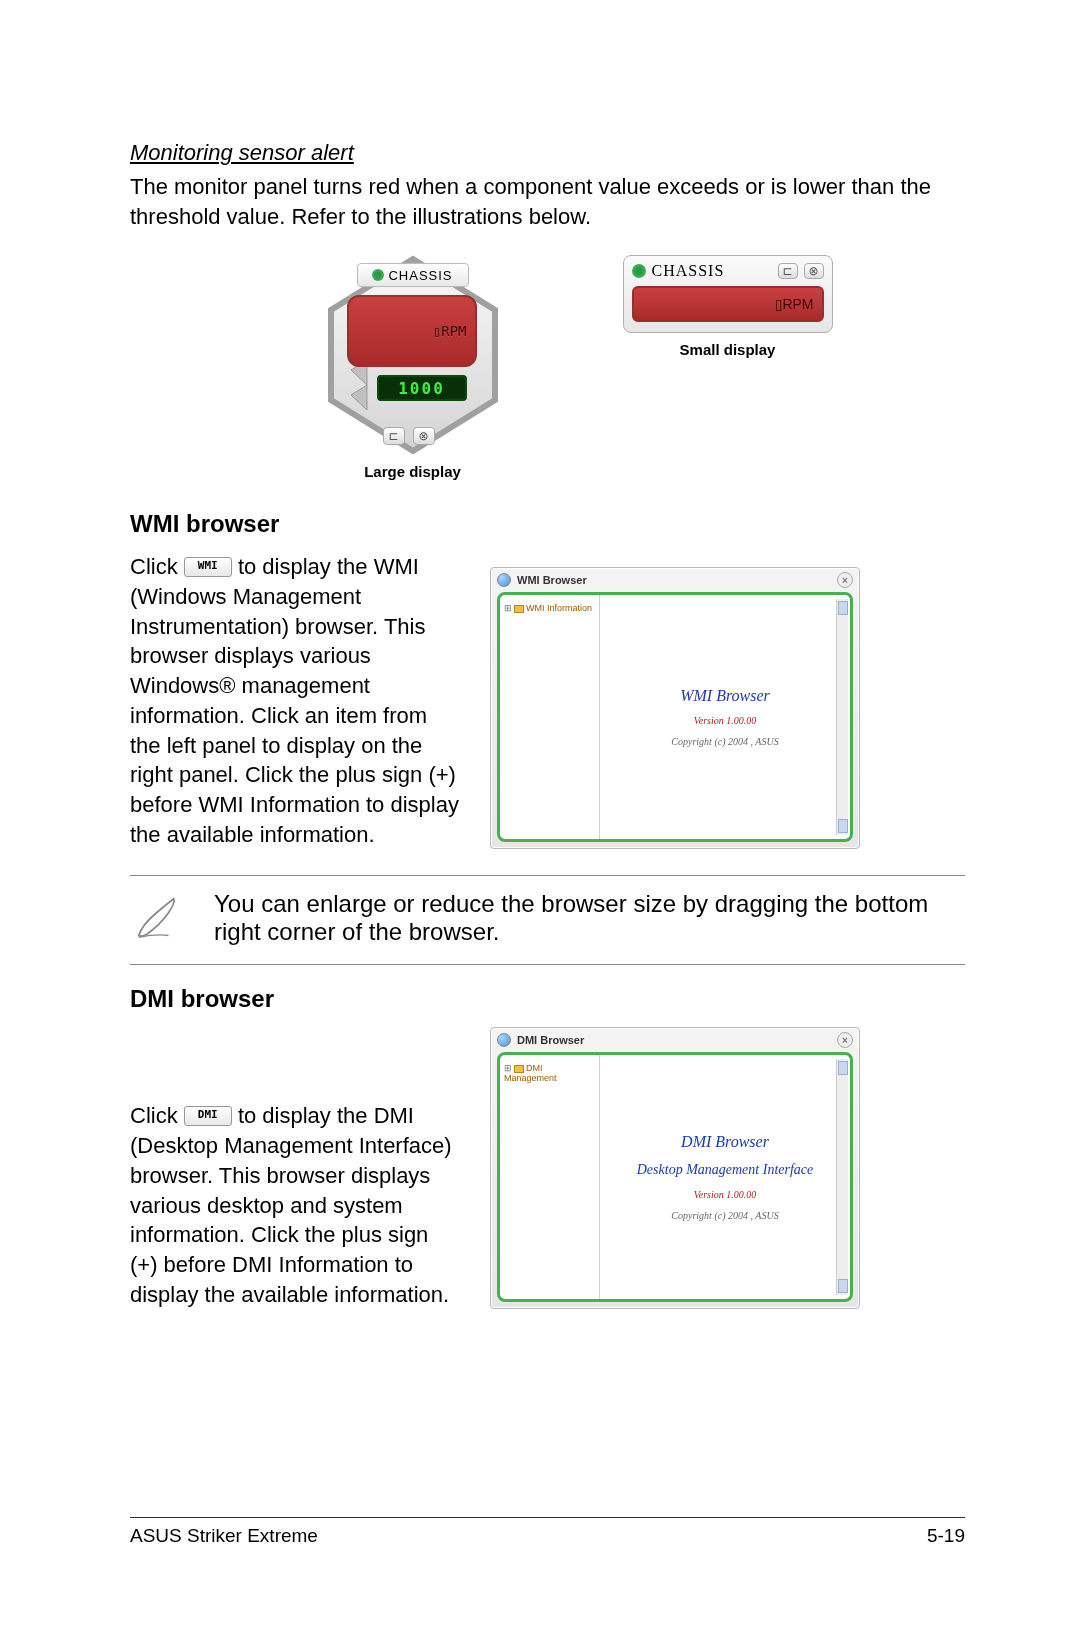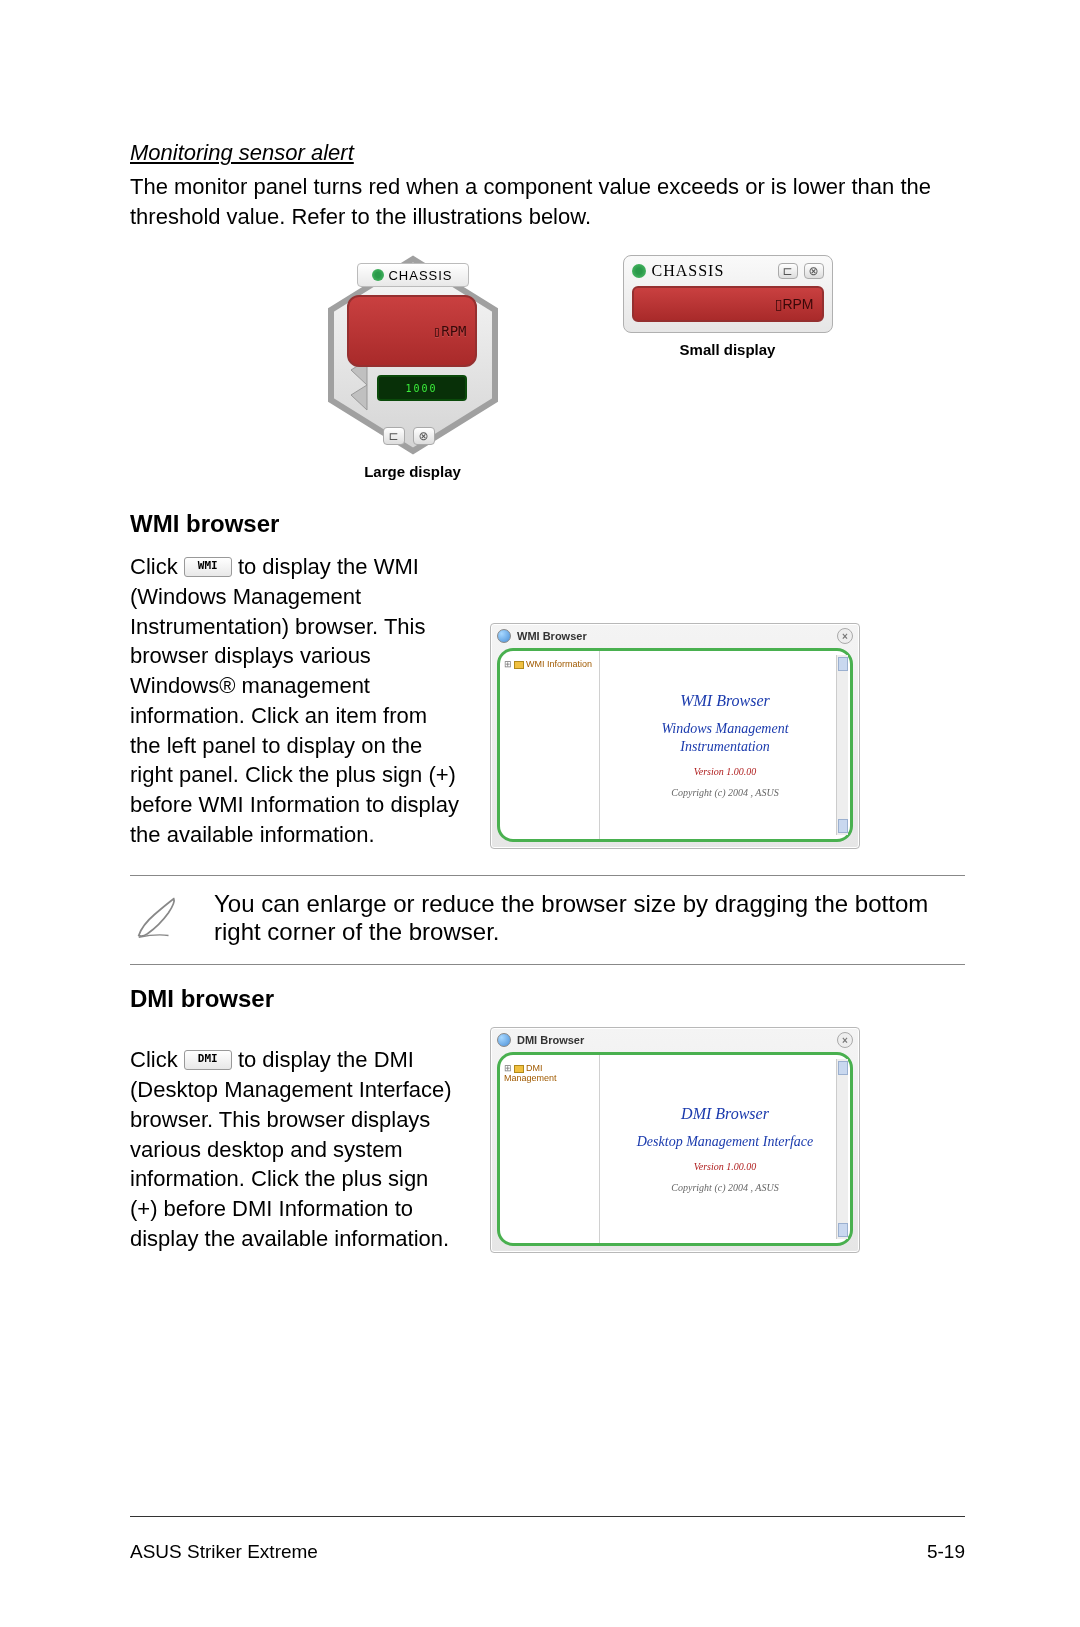--- a/index.html
+++ b/index.html
@@ -59,22 +59,22 @@
     border: 2px solid #953030; border-radius: 12px;
     display: flex; align-items: center; justify-content: flex-end;
     color: #5a1010; font-family: monospace; font-size: 14px; padding-right: 8px;
   }
   .hex-main-lcd .rpm-label{
     color:#3a0808; font-size:14px; text-shadow:0 1px 0 rgba(255,255,255,.15);
   }
   .hex-green-lcd {
     position: absolute; top: 120px; left: 54px; width: 90px; height: 26px;
     background: #083008; border: 2px solid #0a4a0a; border-radius: 4px;
-    color: #3cf03c; font-family: monospace; font-size: 10px; letter-spacing: 2px;
-    display: flex; align-items: center; justify-content: center;
+    color: #3cf03c; font-family: monospace; font-size: 16px; letter-spacing: 2px;
+    display: flex; align-items: center; justify-content: center; font-weight: bold;
   }
   .hex-btns {
     position: absolute; bottom: 10px; left: 60px; display: flex; gap: 8px;
   }
   .mini-btn {
     width: 22px; height: 18px; background: linear-gradient(#fff,#ddd);
     border: 1px solid #aaa; border-radius: 4px;
     display: flex; align-items: center; justify-content: center;
     font-size: 12px; color: #555;
   }
@@ -127,22 +127,22 @@
     font-size: 11px; font-weight: bold; color: #333;
   }
   .bw-titlebar .globe-icon {
     width: 14px; height: 14px; border-radius: 50%;
     background: radial-gradient(circle at 30% 30%,#a8d8ff,#4a90d8);
     border: 1px solid #888;
   }
   .bw-titlebar .spacer { flex: 1; }
   .bw-close { width: 16px; height: 16px; border: 1px solid #aaa; border-radius: 50%; background: #eee; font-size:10px; display:flex;align-items:center;justify-content:center;color:#777;}
   .bw-body {
-    margin: 0 6px 6px 6px; height: 194px;
-    background: #fff; border: 3px solid #49b04f; border-radius: 16px;
+    margin: 0 6px 6px 6px; height: 250px;
+    background: #fff; border: 3px solid #49b04f; border-radius: 8px;
     display: flex; position: relative;
   }
   .bw-left {
     width: 100px; border-right: 1px solid #d0d0d0; padding: 8px 4px;
     font-size: 9px; color: #a05a00;
   }
   .bw-left .tree-item::before { content: "⊞ "; color: #777; }
   .bw-left .folder-icon {
     display:inline-block; width:10px; height:8px; background:#f0c040; border:1px solid #b0891a; margin-right:2px; vertical-align:middle;
   }
@@ -163,22 +163,22 @@
 
   .note-block {
     display: flex; gap: 28px; margin: 26px 0 20px 0; align-items:flex-start;
     border-top: 1px solid #888; padding-top: 14px;
     border-bottom: 1px solid #888; padding-bottom: 14px;
   }
   .pen-icon svg { width: 56px; height: 56px; }
   .note-text { flex: 1; font-size: 24px; }
 
   .footer {
-    position: absolute; bottom: 64px; left: 130px; right: 115px;
-    border-top: 1px solid #333; padding-top: 24px;
+    position: absolute; bottom: 80px; left: 130px; right: 115px;
+    border-top: 1px solid #333; padding-top: 7px;
     display: flex; justify-content: space-between;
     font-size: 19px;
     text-align: right;
   }
 </style>
 </head>
 <body>
 
 <div class="section-title-italic">Monitoring sensor alert</div>
 <div class="body-text">The monitor panel turns red when a component value exceeds or is lower than the threshold value. Refer to the illustrations below.</div>
@@ -245,21 +245,20 @@
     <div class="bw-body">
       <div class="bw-left">
         <div class="tree-item"><span class="folder-icon"></span><span>WMI Information</span></div>
       </div>
       <div class="bw-right">
         <div class="scrollbar">
             <div class="thumb-top"></div>
             <div class="thumb-bot"></div>
           </div>
         <div class="bw-r-title">WMI  Browser</div>
-        <div class="bw-r-sub">Windows Management Instrumentation</div>
         <div class="bw-r-ver">Version 1.00.00</div>
         <div class="bw-r-copy">Copyright (c) 2004 , ASUS</div>
       </div>
     </div>
   </div>
 </div>
 
 <div class="note-block">
   <div class="pen-icon">
     <svg viewBox="0 0 64 64">

